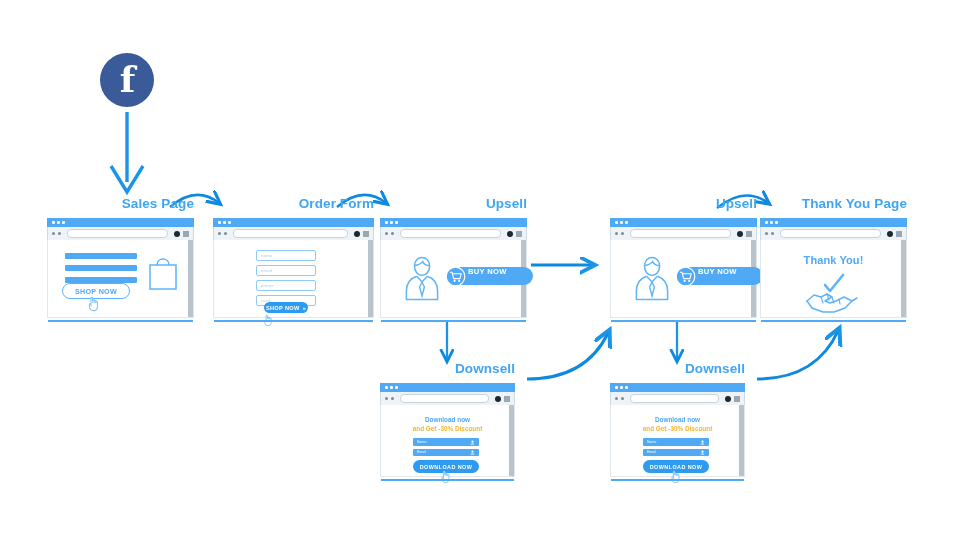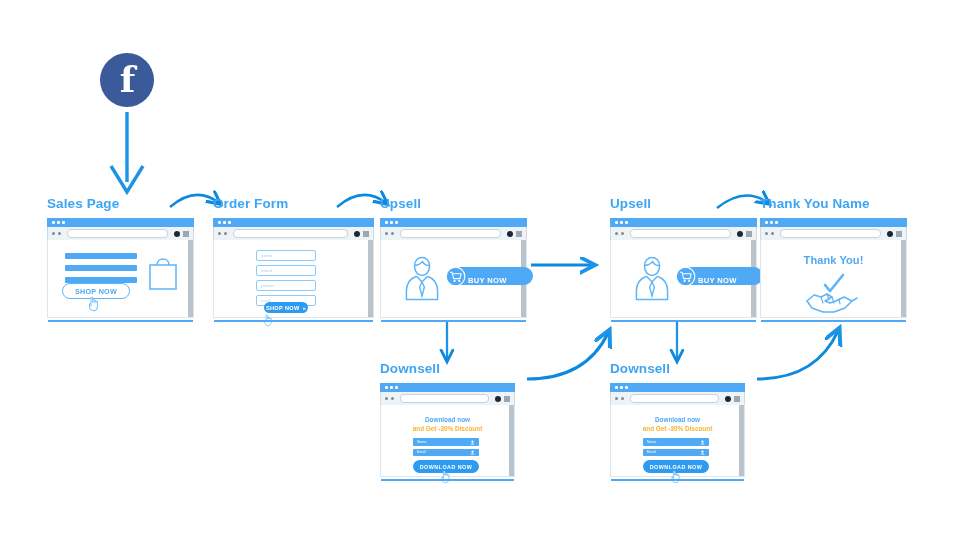--- a/index.html
+++ b/index.html
@@ -19,21 +19,21 @@
     background:#3b5a9a;display:flex;align-items:center;justify-content:center;
   }
   .fb-badge .fb-f{
     color:#ffffff;font-family:"DejaVu Serif", serif;font-weight:bold;
     font-size:36px;line-height:36px;margin-top:-2px;margin-left:1px;
   }
 
   
   .node{position:absolute;}
   .node-title{
-    position:absolute;left:0;width:100%;text-align:left;top:-22px;
+    position:absolute;left:0;width:100%;text-align:right;top:-22px;
     color:#3da5f4;font-size:13.5px;font-weight:bold;letter-spacing:.1px;
     white-space:nowrap;
   }
 
   .browser{position:relative;width:100%;background:#22c55e;}
   .bar-top{
     height:9px;background:#4fa9f5;border-radius:1px 1px 0 0;
     display:flex;align-items:center;padding-left:5px;gap:2.5px;
   }
   .dot{width:2.5px;height:2.5px;border-radius:50%;background:#ffffff;}
@@ -76,21 +76,21 @@
   }
   .pill-solid{
     position:absolute;background:#2f9bf0;border-radius:9px;
     color:#ffffff;font-size:5.6px;font-weight:bold;letter-spacing:.35px;
     display:flex;align-items:center;justify-content:center;gap:3px;
     white-space:nowrap;
   }
   .pill-buy{
     position:absolute;background:#4fa9f5;border-radius:12px;
     color:#ffffff;font-size:7.6px;font-weight:bold;letter-spacing:.3px;
-    display:flex;align-items:flex-end;padding-left:19px;padding-right:9px;
+    display:flex;align-items:flex-start;padding-left:19px;padding-right:9px;
     white-space:nowrap;
   }
   .pill-dl{
     position:absolute;background:#2f9bf0;border-radius:10px;
     color:#ffffff;font-size:5.4px;font-weight:bold;letter-spacing:.45px;
     display:flex;align-items:center;justify-content:center;
     white-space:nowrap;
   }
 
   
@@ -352,21 +352,21 @@
           <circle cx="9.6" cy="14.9" r="1.05" fill="#ffffff"></circle>
           <circle cx="14.2" cy="14.9" r="1.05" fill="#ffffff"></circle>
         </svg>
 
         <div class="baseline" style="bottom:-5px;"></div>
       </div>
     </div>
   </div>
 
   <div class="node" style="left:760px;top:218px;width:147px;">
-    <div class="node-title">Thank You Name</div>
+    <div class="node-title">Thank You Page</div>
     <div class="browser">
       <div class="bar-top">
         <span class="dot"></span>
         <span class="dot"></span>
         <span class="dot"></span>
       </div>
       <div class="bar-tool">
         <span class="nav-dot"></span>
         <span class="nav-dot"></span>
         <span class="url-pill"></span>

